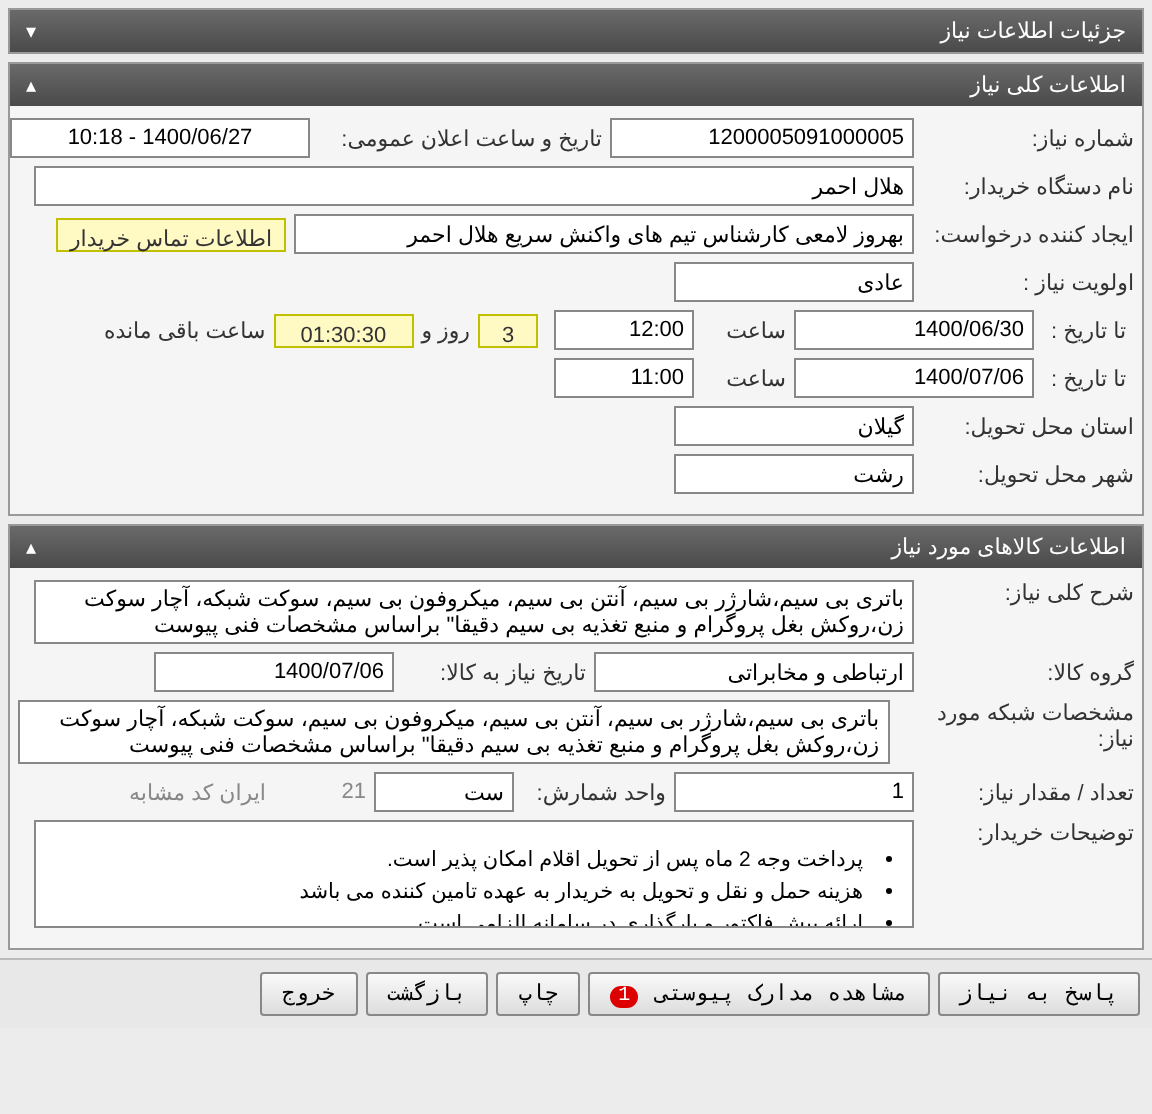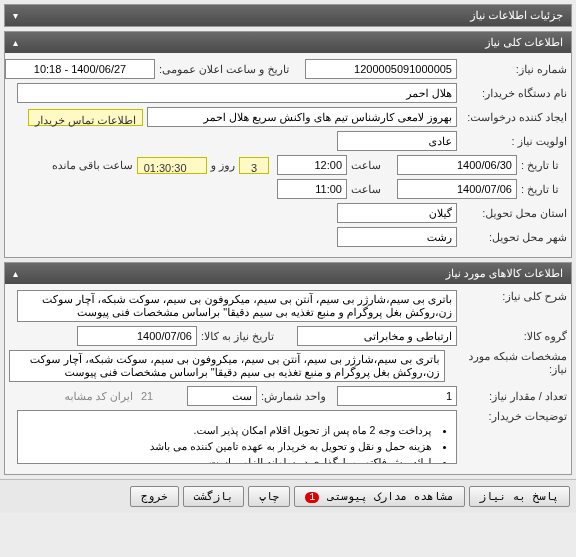--- a/index.html
+++ b/index.html
@@ -42,21 +42,21 @@
 }
 .label {
   min-width: 110px;
   text-align: right;
   color: #333;
   font-size: 11px;
   padding-left: 4px;
 }
 .label-sm {
   min-width: 50px;
-  text-align: left;
+  text-align: right;
   color: #333;
   font-size: 11px;
   padding: 0 4px;
 }
 input[type="text"], textarea {
   border: 1px solid #888;
   background: #fff;
   font-family: Tahoma, Arial, sans-serif;
   font-size: 11px;
   padding: 2px 4px;
@@ -159,21 +159,21 @@
     </div>
 
     <div class="row">
       <span class="label-sm">تا تاریخ :</span>
       <input type="text" class="input-md" readonly="" value="1400/06/30" style="">
       <span class="label-sm">ساعت</span>
       <input type="text" class="input-sm" readonly="" value="12:00" style="">
       <span style="width:8px"></span>
       <span class="yellow-box" style="width:30px;text-align:center">3</span>
       <span class="label-sm" style="min-width:32px">روز و</span>
-      <span class="yellow-box" style="width:70px;text-align:left;direction:ltr">01:30:30</span>
+      <span class="yellow-box" style="width:70px;text-align:center;direction:ltr">01:30:30</span>
       <span class="label-sm" style="min-width:80px">ساعت باقی مانده</span>
     </div>
 
     <div class="row">
       <span class="label-sm">تا تاریخ :</span>
       <input type="text" class="input-md" readonly="" value="1400/07/06" style="">
       <span class="label-sm">ساعت</span>
       <input type="text" class="input-sm" readonly="" value="11:00" style="">
     </div>
 

